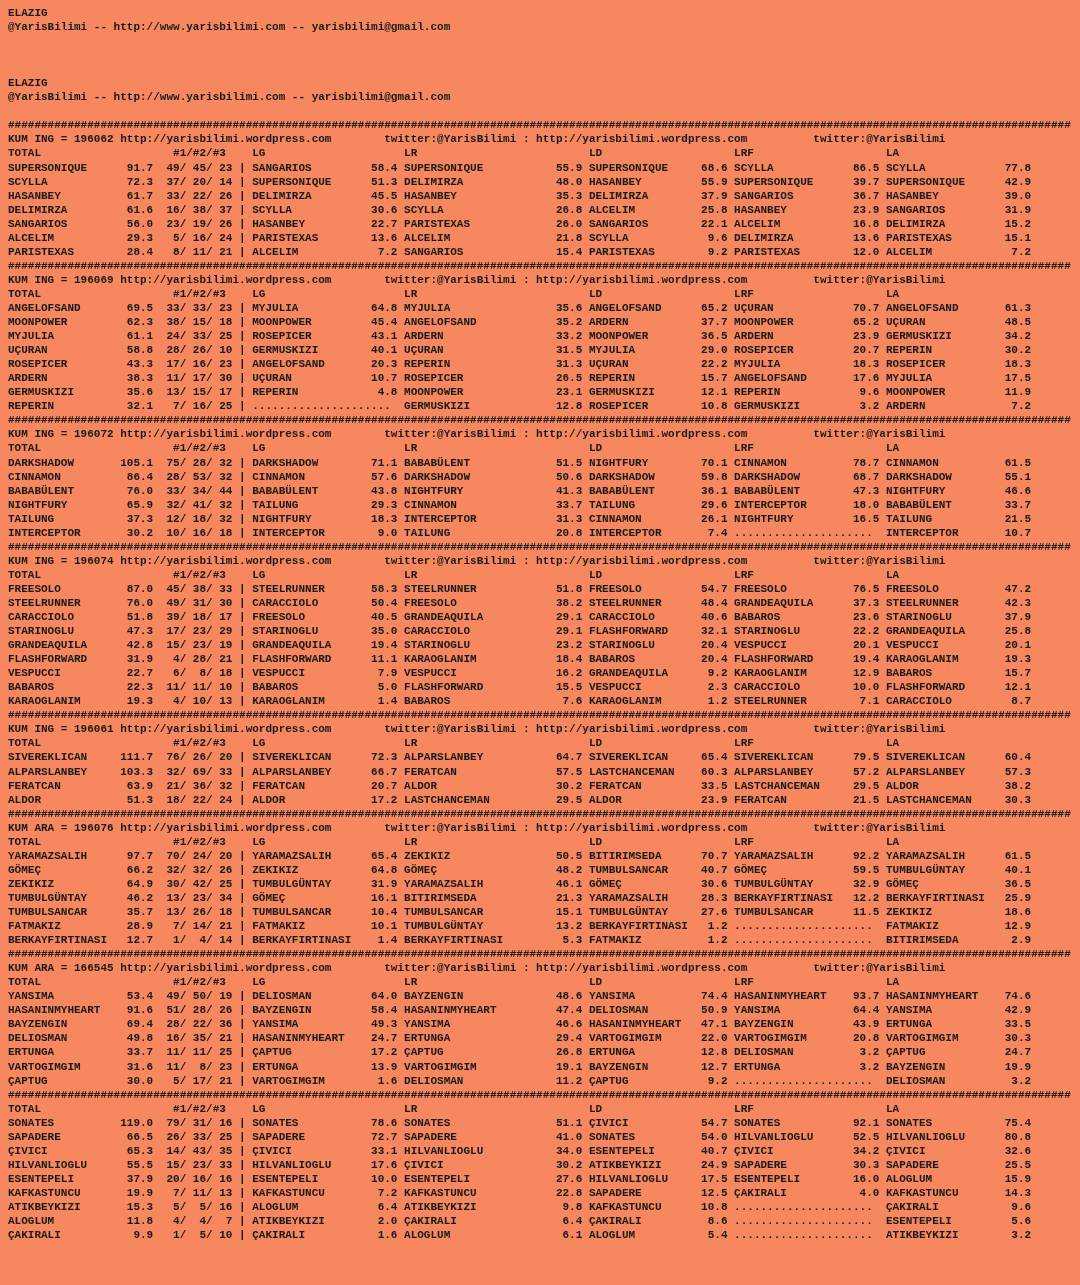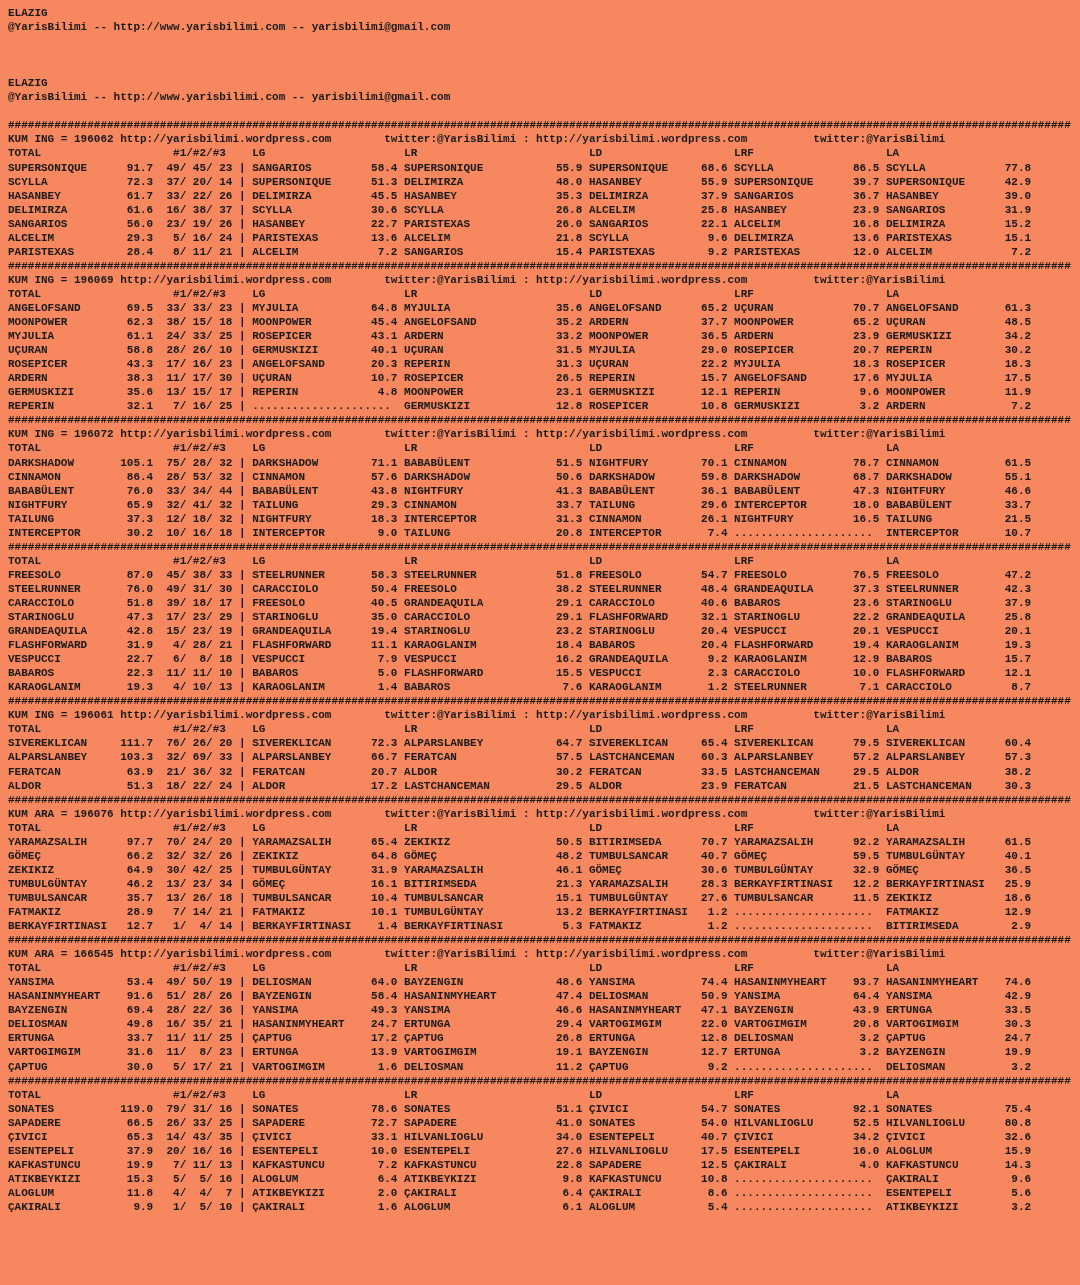--- a/index.html
+++ b/index.html
@@ -58,20 +58,21 @@
       <div class="ln sep">#################################################################################################################################################################</div>
       <div class="ln title">KUM ING = 196072 http://yarisbilimi.wordpress.com        twitter:@YarisBilimi : http://yarisbilimi.wordpress.com          twitter:@YarisBilimi</div>
       <div class="ln cols">TOTAL                    #1/#2/#3    LG                     LR                          LD                    LRF                    LA</div>
       <div class="ln row">DARKSHADOW       105.1  75/ 28/ 32 | DARKSHADOW        71.1 BABABÜLENT             51.5 NIGHTFURY        70.1 CINNAMON          78.7 CINNAMON          61.5</div>
       <div class="ln row">CINNAMON          86.4  28/ 53/ 32 | CINNAMON          57.6 DARKSHADOW             50.6 DARKSHADOW       59.8 DARKSHADOW        68.7 DARKSHADOW        55.1</div>
       <div class="ln row">BABABÜLENT        76.0  33/ 34/ 44 | BABABÜLENT        43.8 NIGHTFURY              41.3 BABABÜLENT       36.1 BABABÜLENT        47.3 NIGHTFURY         46.6</div>
       <div class="ln row">NIGHTFURY         65.9  32/ 41/ 32 | TAILUNG           29.3 CINNAMON               33.7 TAILUNG          29.6 INTERCEPTOR       18.0 BABABÜLENT        33.7</div>
       <div class="ln row">TAILUNG           37.3  12/ 18/ 32 | NIGHTFURY         18.3 INTERCEPTOR            31.3 CINNAMON         26.1 NIGHTFURY         16.5 TAILUNG           21.5</div>
       <div class="ln row">INTERCEPTOR       30.2  10/ 16/ 18 | INTERCEPTOR        9.0 TAILUNG                20.8 INTERCEPTOR       7.4 .....................  INTERCEPTOR       10.7</div>
       <div class="ln sep">#################################################################################################################################################################</div>
+      <div class="ln title">KUM ING = 196074 http://yarisbilimi.wordpress.com        twitter:@YarisBilimi : http://yarisbilimi.wordpress.com          twitter:@YarisBilimi</div>
       <div class="ln cols">TOTAL                    #1/#2/#3    LG                     LR                          LD                    LRF                    LA</div>
       <div class="ln row">FREESOLO          87.0  45/ 38/ 33 | STEELRUNNER       58.3 STEELRUNNER            51.8 FREESOLO         54.7 FREESOLO          76.5 FREESOLO          47.2</div>
       <div class="ln row">STEELRUNNER       76.0  49/ 31/ 30 | CARACCIOLO        50.4 FREESOLO               38.2 STEELRUNNER      48.4 GRANDEAQUILA      37.3 STEELRUNNER       42.3</div>
       <div class="ln row">CARACCIOLO        51.8  39/ 18/ 17 | FREESOLO          40.5 GRANDEAQUILA           29.1 CARACCIOLO       40.6 BABAROS           23.6 STARINOGLU        37.9</div>
       <div class="ln row">STARINOGLU        47.3  17/ 23/ 29 | STARINOGLU        35.0 CARACCIOLO             29.1 FLASHFORWARD     32.1 STARINOGLU        22.2 GRANDEAQUILA      25.8</div>
       <div class="ln row">GRANDEAQUILA      42.8  15/ 23/ 19 | GRANDEAQUILA      19.4 STARINOGLU             23.2 STARINOGLU       20.4 VESPUCCI          20.1 VESPUCCI          20.1</div>
       <div class="ln row">FLASHFORWARD      31.9   4/ 28/ 21 | FLASHFORWARD      11.1 KARAOGLANIM            18.4 BABAROS          20.4 FLASHFORWARD      19.4 KARAOGLANIM       19.3</div>
       <div class="ln row">VESPUCCI          22.7   6/  8/ 18 | VESPUCCI           7.9 VESPUCCI               16.2 GRANDEAQUILA      9.2 KARAOGLANIM       12.9 BABAROS           15.7</div>
       <div class="ln row">BABAROS           22.3  11/ 11/ 10 | BABAROS            5.0 FLASHFORWARD           15.5 VESPUCCI          2.3 CARACCIOLO        10.0 FLASHFORWARD      12.1</div>
       <div class="ln row">KARAOGLANIM       19.3   4/ 10/ 13 | KARAOGLANIM        1.4 BABAROS                 7.6 KARAOGLANIM       1.2 STEELRUNNER        7.1 CARACCIOLO         8.7</div>
@@ -100,19 +101,20 @@
       <div class="ln row">BAYZENGIN         69.4  28/ 22/ 36 | YANSIMA           49.3 YANSIMA                46.6 HASANINMYHEART   47.1 BAYZENGIN         43.9 ERTUNGA           33.5</div>
       <div class="ln row">DELIOSMAN         49.8  16/ 35/ 21 | HASANINMYHEART    24.7 ERTUNGA                29.4 VARTOGIMGIM      22.0 VARTOGIMGIM       20.8 VARTOGIMGIM       30.3</div>
       <div class="ln row">ERTUNGA           33.7  11/ 11/ 25 | ÇAPTUG            17.2 ÇAPTUG                 26.8 ERTUNGA          12.8 DELIOSMAN          3.2 ÇAPTUG            24.7</div>
       <div class="ln row">VARTOGIMGIM       31.6  11/  8/ 23 | ERTUNGA           13.9 VARTOGIMGIM            19.1 BAYZENGIN        12.7 ERTUNGA            3.2 BAYZENGIN         19.9</div>
       <div class="ln row">ÇAPTUG            30.0   5/ 17/ 21 | VARTOGIMGIM        1.6 DELIOSMAN              11.2 ÇAPTUG            9.2 .....................  DELIOSMAN          3.2</div>
       <div class="ln sep">#################################################################################################################################################################</div>
       <div class="ln cols">TOTAL                    #1/#2/#3    LG                     LR                          LD                    LRF                    LA</div>
       <div class="ln row">SONATES          119.0  79/ 31/ 16 | SONATES           78.6 SONATES                51.1 ÇIVICI           54.7 SONATES           92.1 SONATES           75.4</div>
       <div class="ln row">SAPADERE          66.5  26/ 33/ 25 | SAPADERE          72.7 SAPADERE               41.0 SONATES          54.0 HILVANLIOGLU      52.5 HILVANLIOGLU      80.8</div>
       <div class="ln row">ÇIVICI            65.3  14/ 43/ 35 | ÇIVICI            33.1 HILVANLIOGLU           34.0 ESENTEPELI       40.7 ÇIVICI            34.2 ÇIVICI            32.6</div>
+      <div class="ln row">HILVANLIOGLU      55.5  15/ 23/ 33 | HILVANLIOGLU      17.6 ÇIVICI                 30.2 ATIKBEYKIZI      24.9 SAPADERE          30.3 SAPADERE          25.5</div>
       <div class="ln row">ESENTEPELI        37.9  20/ 16/ 16 | ESENTEPELI        10.0 ESENTEPELI             27.6 HILVANLIOGLU     17.5 ESENTEPELI        16.0 ALOGLUM           15.9</div>
       <div class="ln row">KAFKASTUNCU       19.9   7/ 11/ 13 | KAFKASTUNCU        7.2 KAFKASTUNCU            22.8 SAPADERE         12.5 ÇAKIRALI           4.0 KAFKASTUNCU       14.3</div>
       <div class="ln row">ATIKBEYKIZI       15.3   5/  5/ 16 | ALOGLUM            6.4 ATIKBEYKIZI             9.8 KAFKASTUNCU      10.8 .....................  ÇAKIRALI           9.6</div>
       <div class="ln row">ALOGLUM           11.8   4/  4/  7 | ATIKBEYKIZI        2.0 ÇAKIRALI                6.4 ÇAKIRALI          8.6 .....................  ESENTEPELI         5.6</div>
       <div class="ln row">ÇAKIRALI           9.9   1/  5/ 10 | ÇAKIRALI           1.6 ALOGLUM                 6.1 ALOGLUM           5.4 .....................  ATIKBEYKIZI        3.2</div>
     </div>
 </div>
 
 </body></html>

